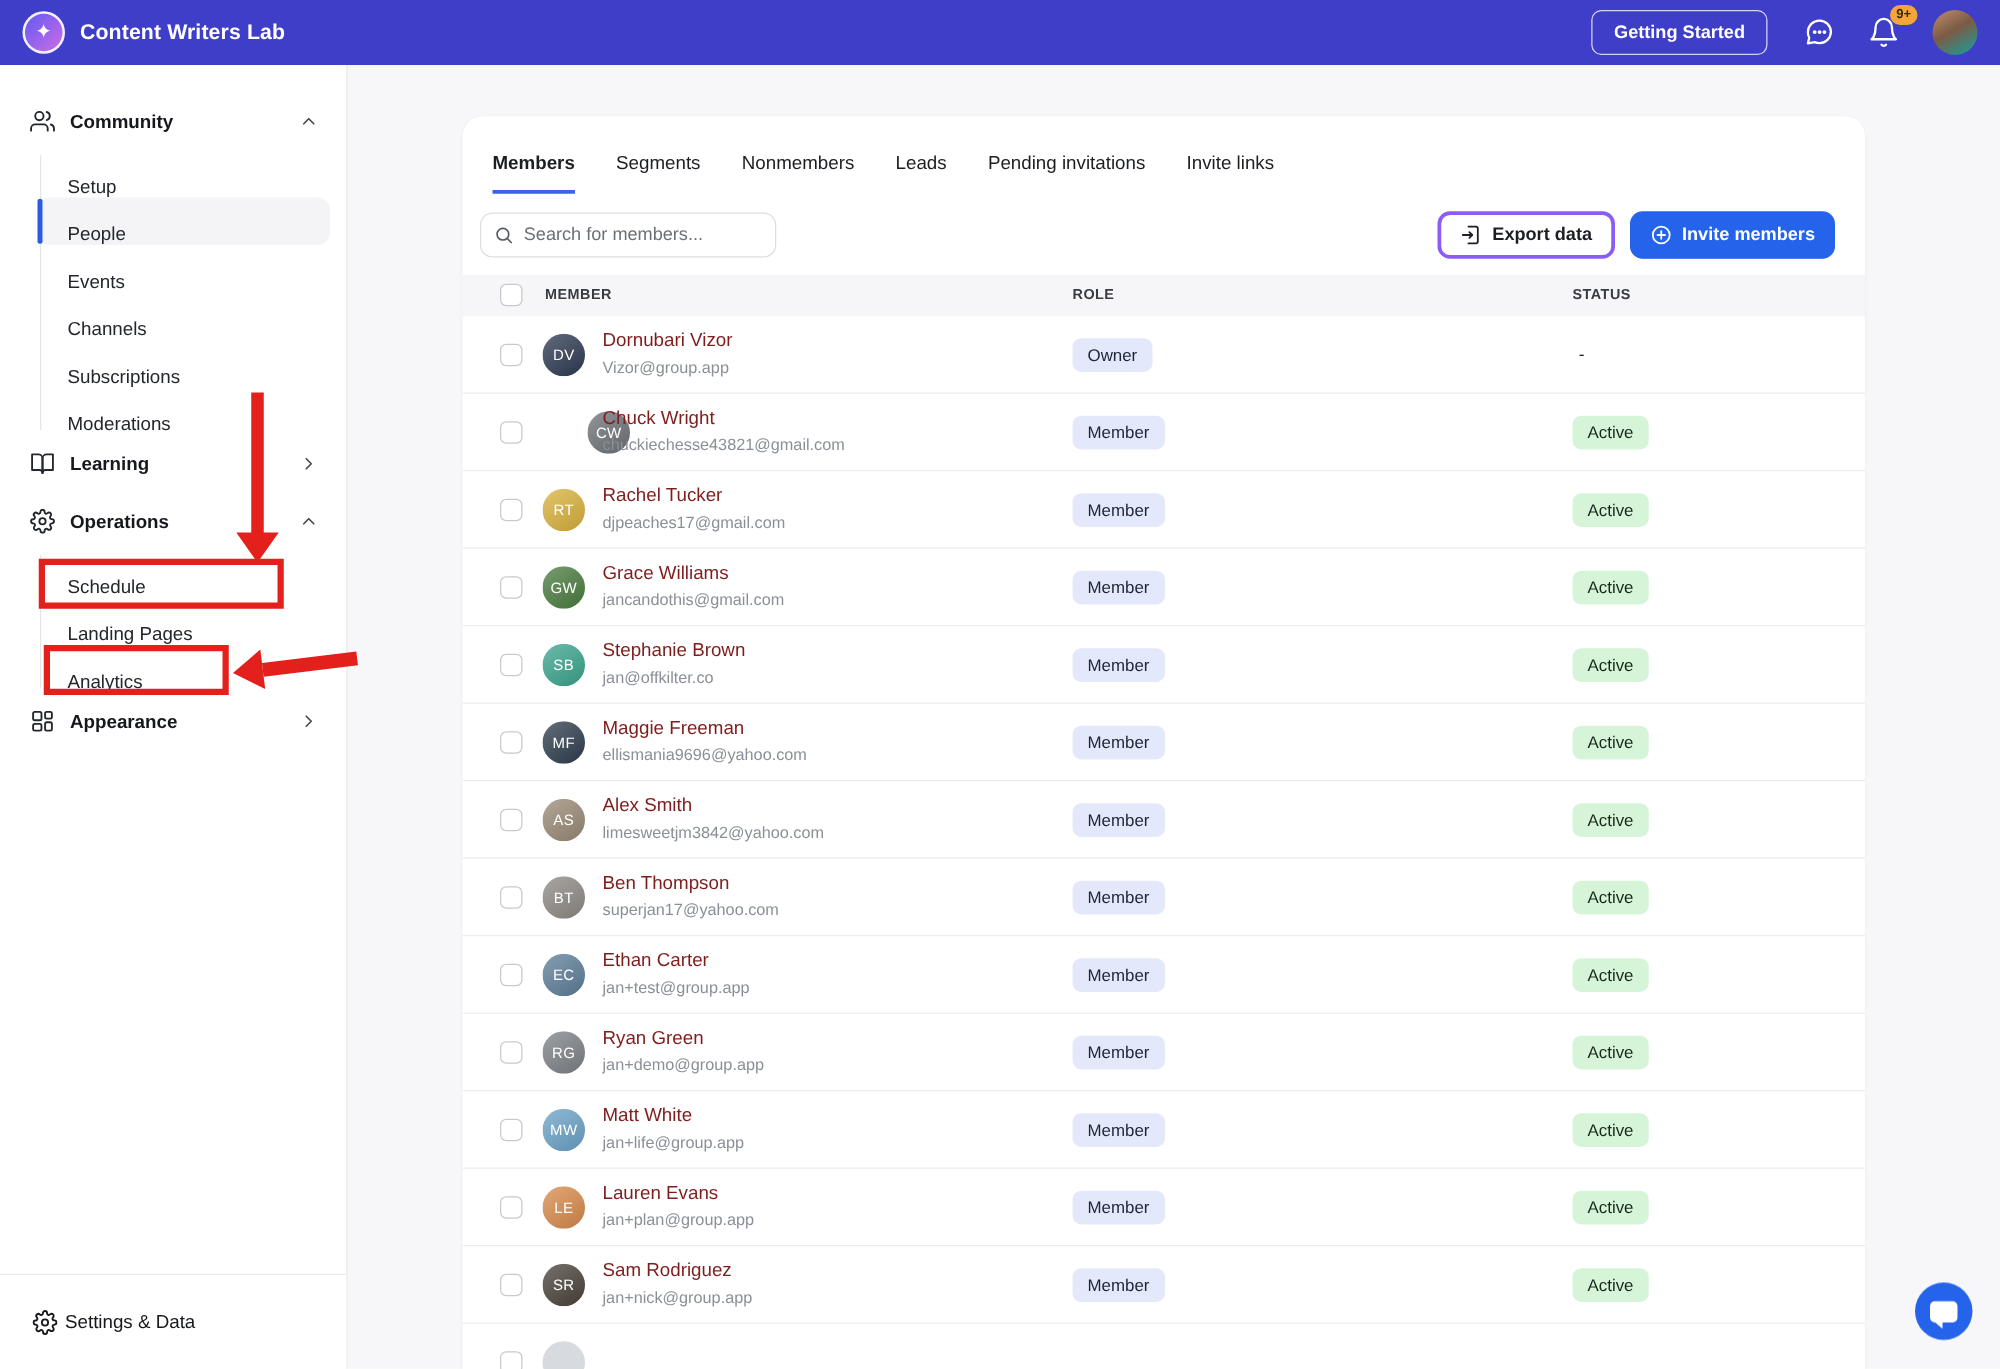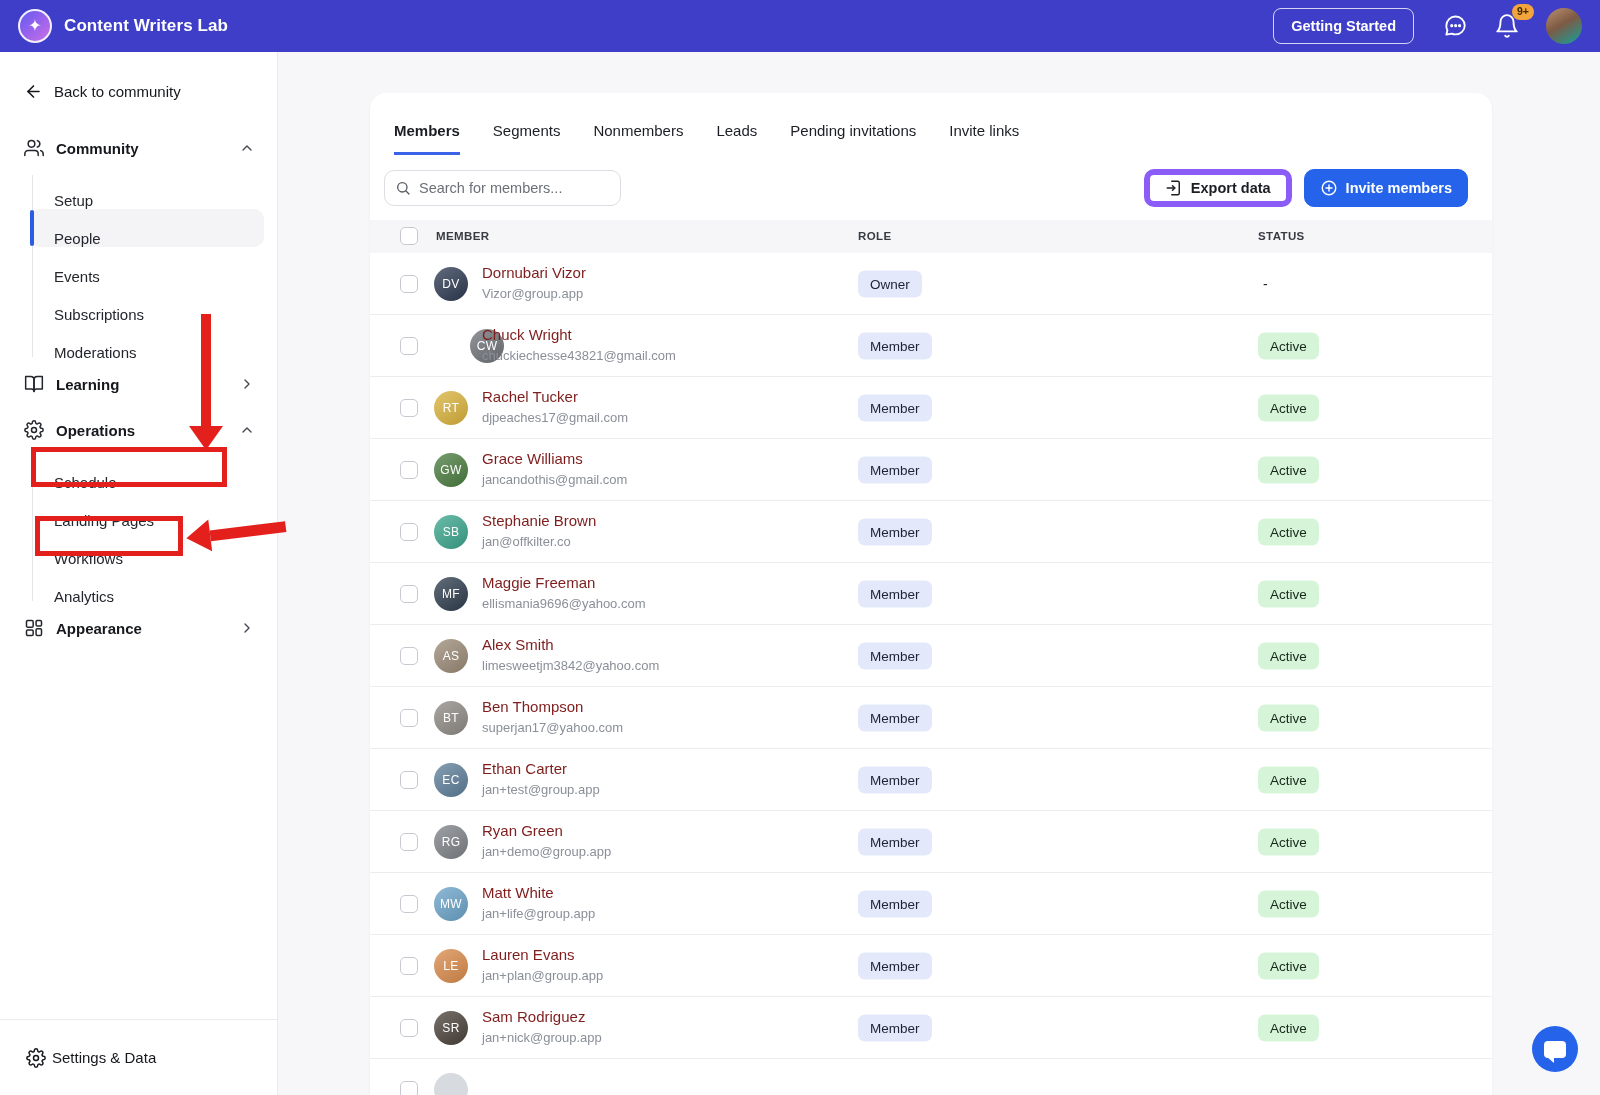--- a/index.html
+++ b/index.html
@@ -54,21 +54,21 @@
   .tabs{position:absolute;top:20px;left:24px;display:flex}
   .tab{font-size:15px;color:#1c1e24;padding:9px 0 13px;margin-right:33px;cursor:pointer;border-bottom:3px solid transparent}
   .tab.active{font-weight:600;border-bottom-color:#3B63E8}
 
   .toolbar{position:absolute;top:76px;left:14px;right:20px;height:38px}
   .search{position:absolute;left:0;top:1px;width:237px;height:36px;border:1px solid #DCDEE3;border-radius:10px;background:#fff;display:flex;align-items:center;padding:0 10px;gap:8px}
   .search input{border:none;outline:none;font-family:inherit;font-size:14.5px;color:#1c1e24;width:100%;background:transparent}
   .search input::placeholder{color:#6b7078}
   .tool-right{position:absolute;right:4px;top:0;display:flex;gap:12px}
   .btn{display:flex;align-items:center;gap:8px;height:38px;padding:0 15px;border-radius:10px;font-family:inherit;font-size:14.5px;font-weight:600;cursor:pointer}
-  .btn-secondary{background:#fff;border:6px solid #8b5cf6;color:#1c1e24}
+  .btn-secondary{background:#fff;border:3px solid #8b5cf6;color:#1c1e24}
   .btn-primary{background:var(--accent);border:1px solid var(--accent);color:#fff}
 
   .thead{position:absolute;top:127px;left:0;right:0;height:33px;background:#F6F6F8}
   .thead .cb{top:7px}
   .th{position:absolute;top:0;line-height:33px;font-size:11.5px;font-weight:700;letter-spacing:.4px;color:#383b42}
   .th-member{left:66px}.th-role{left:488px}.th-status{left:888px}
 
   .tbody{position:absolute;top:160px;left:0;right:0}
   .trow{position:relative;height:62px;border-bottom:1px solid #EDEDF0}
   .cb{position:absolute;left:30px;width:18px;height:18px;border:1.5px solid #C6C9CF;border-radius:5px;background:#fff;cursor:pointer}
@@ -110,27 +110,20 @@
     <svg width="26" height="26" viewBox="0 0 24 24" fill="none" stroke="currentColor" stroke-width="1.7" stroke-linecap="round" stroke-linejoin="round">
       <path d="M18 8a6 6 0 0 0-12 0c0 7-3 9-3 9h18s-3-2-3-9"></path>
         <path d="M13.7 21a2 2 0 0 1-3.4 0"></path>
     </svg>
     <span class="tb-badge">9+</span>
   </div>
   <div class="tb-avatar"></div>
 </header>
 
 <nav class="sidebar">
-  <div class="back-row">
-    <svg width="19" height="19" viewBox="0 0 24 24" fill="none" stroke="currentColor" stroke-width="2" stroke-linecap="round" stroke-linejoin="round">
-        <path d="M19 12H5"></path>
-        <path d="M12 19l-7-7 7-7"></path>
-      </svg>
-    <span>Back to community</span>
-  </div>
 
   <div class="sec sec-community">
     <svg class="sec-icon" width="20" height="20" viewBox="0 0 24 24" fill="none" stroke="currentColor" stroke-width="1.8" stroke-linecap="round" stroke-linejoin="round">
         <path d="M17 21v-2a4 4 0 0 0-4-4H5a4 4 0 0 0-4 4v2"></path>
         <circle cx="9" cy="7" r="4"></circle>
         <path d="M23 21v-2a4 4 0 0 0-3-3.87"></path>
         <path d="M16 3.13a4 4 0 0 1 0 7.75"></path>
       </svg>
     <span class="sec-label">Community</span>
     <svg class="chev" width="16" height="16" viewBox="0 0 24 24" fill="none" stroke="currentColor" stroke-width="2" stroke-linecap="round" stroke-linejoin="round">
@@ -141,20 +134,23 @@
       <div class="subitem">
         <span>Setup</span>
       </div>
       <div class="subitem active">
         <span>People</span>
       </div>
       <div class="subitem">
         <span>Events</span>
       </div>
       <div class="subitem">
+        <span>Channels</span>
+      </div>
+      <div class="subitem">
         <span>Subscriptions</span>
       </div>
       <div class="subitem">
         <span>Moderations</span>
       </div>
     </div>
 
   <div class="sec">
     <svg class="sec-icon" width="20" height="20" viewBox="0 0 24 24" fill="none" stroke="currentColor" stroke-width="1.8" stroke-linecap="round" stroke-linejoin="round">
         <path d="M2 3h6a4 4 0 0 1 4 4v14a3 3 0 0 0-3-3H2z"></path>
@@ -175,23 +171,20 @@
     <svg class="chev" width="16" height="16" viewBox="0 0 24 24" fill="none" stroke="currentColor" stroke-width="2" stroke-linecap="round" stroke-linejoin="round">
         <polyline points="6 15 12 9 18 15"></polyline>
       </svg>
   </div>
   <div class="sublist" id="operations-items">
       <div class="subitem">
         <span>Schedule</span>
       </div>
       <div class="subitem">
         <span>Landing Pages</span>
-      </div>
-      <div class="subitem">
-        <span>Workflows</span>
       </div>
       <div class="subitem">
         <span>Analytics</span>
       </div>
     </div>
 
   <div class="sec">
     <svg class="sec-icon" width="20" height="20" viewBox="0 0 24 24" fill="none" stroke="currentColor" stroke-width="1.8" stroke-linecap="round" stroke-linejoin="round">
         <rect x="3" y="3" width="8" height="8" rx="1.5"></rect>
         <rect x="14.5" y="3" width="6.5" height="6.5" rx="1.5"></rect>

